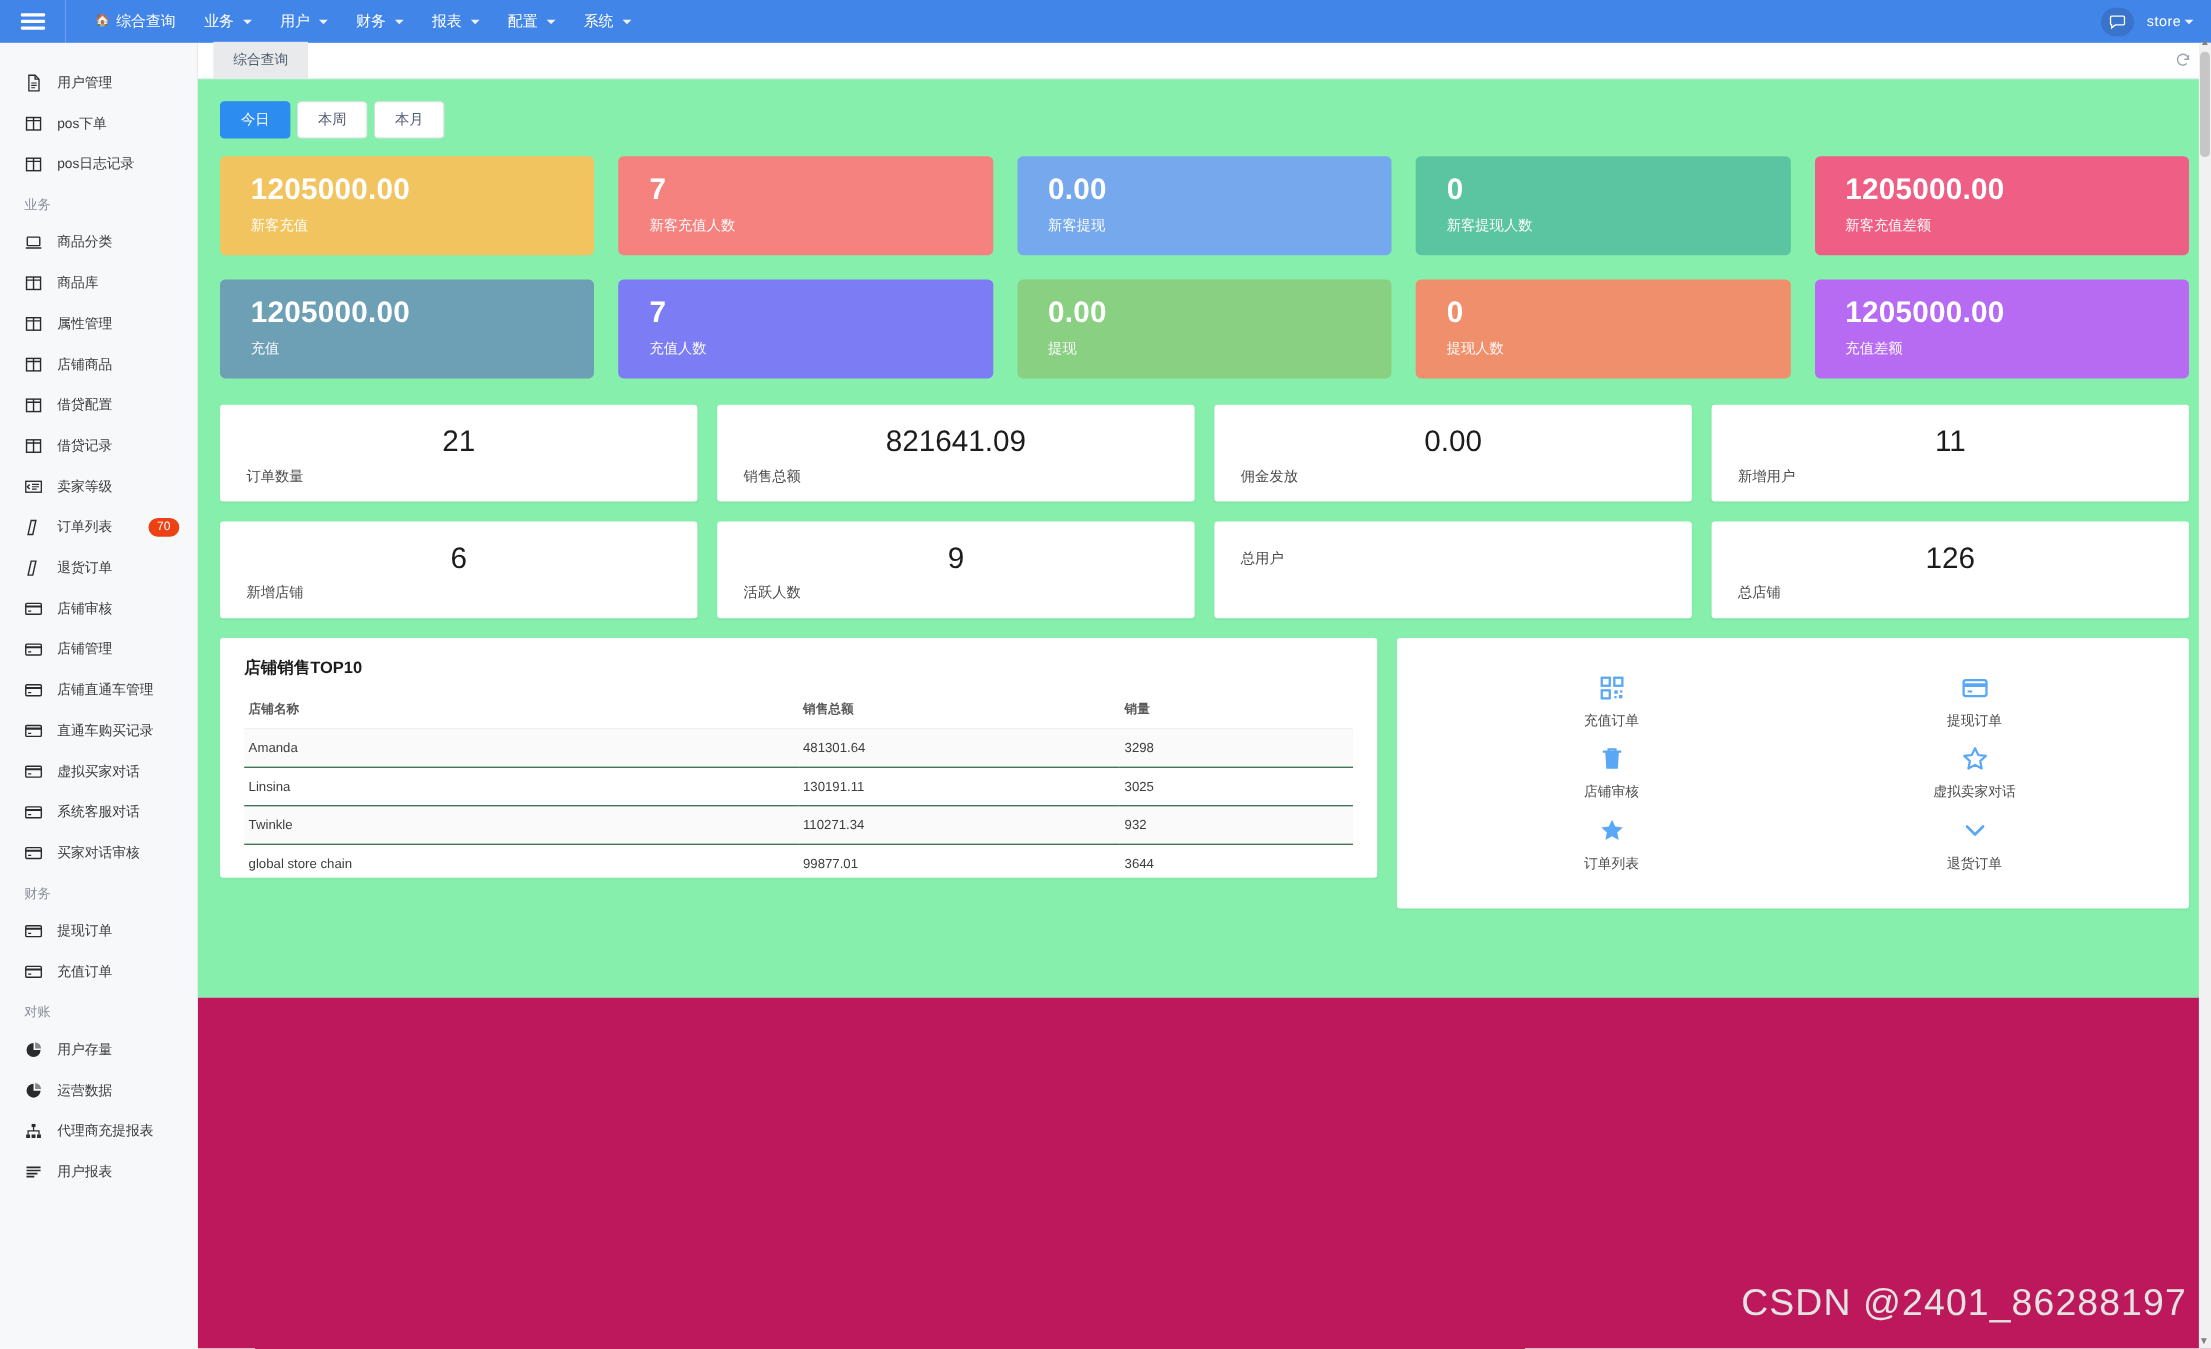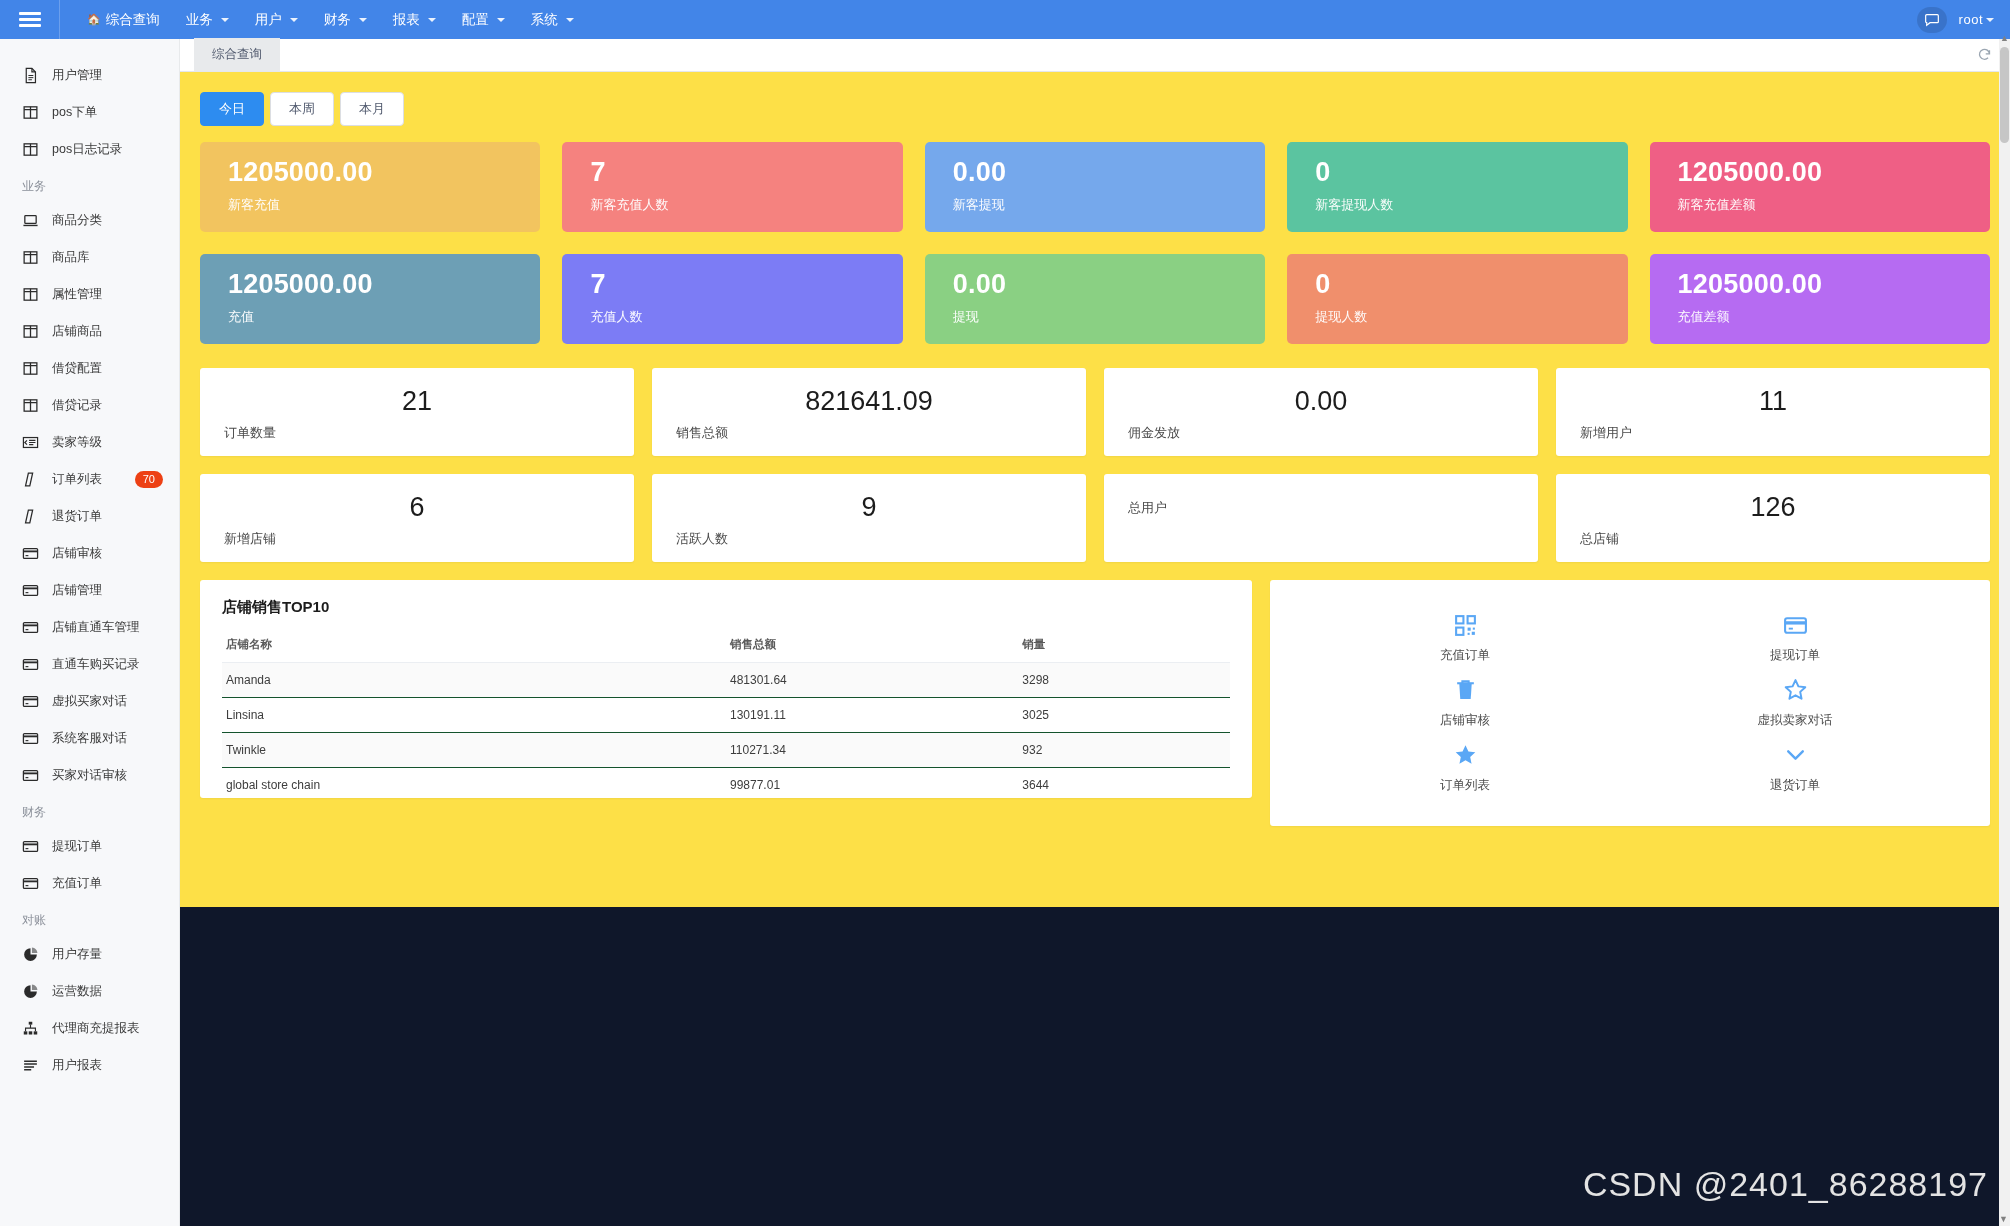--- a/index.html
+++ b/index.html
@@ -67,21 +67,21 @@
     background:#e8eaec; color:#515a6e; font-size:12.5px; padding:0 18px;
     display:flex; align-items:center; cursor:pointer; height:33px;
   }
   .refresh{
     position:absolute; right:18px; top:8px; color:#9aa5b1; font-size:14px; cursor:pointer;
   }
 
   
   .content{
     position:absolute; top:72px; left:180px; width:1830px; height:835px;
-    background:#fde047; padding:16px 14px 0 14px; overflow:hidden;
+    background:#86efac; padding:16px 14px 0 14px; overflow:hidden;
   }
   .seg{ display:flex; gap:6px; margin:4px 0 16px 6px; }
   .seg-btn{
     font-size:13px; padding:7px 18px; border:1px solid #dcdee2; background:#fff;
     color:#515a6e; border-radius:4px; cursor:pointer;
   }
   .seg-btn.active{ background:#2d8cf0; border-color:#2d8cf0; color:#fff; }
 
   .colorgrid{ display:grid; grid-template-columns:repeat(5,1fr); gap:22px; padding:0 6px; }
   .ccard{
@@ -124,21 +124,21 @@
     flex:1; background:#fff; border-radius:3px; box-shadow:0 1px 2px rgba(0,0,0,.05);
     height:246px; padding:26px 30px; display:grid; grid-template-columns:1fr 1fr;
     grid-template-rows:repeat(3,1fr); align-items:center; justify-items:center;
   }
   .sc{ display:flex; flex-direction:column; align-items:center; gap:9px; cursor:pointer; }
   .sc .sc-ico{ color:#5aa7f5; display:flex; align-items:center; justify-content:center; height:26px;}
   .sc .sc-lbl{ font-size:12.5px; color:#4c4c4c; }
 
   
   .footerarea{
-    position:absolute; top:907px; left:180px; width:1830px; height:319px; background:#0f172a;
+    position:absolute; top:907px; left:180px; width:1830px; height:319px; background:#be185d;
   }
   .watermark{
     position:absolute; right:22px; bottom:22px; font-size:34px; color:#e3e3e3;
     letter-spacing:1px; user-select:none; white-space:nowrap;
   }
   .scrollbar{
     position:absolute; top:39px; right:0; width:11px; height:1187px; background:#f1f1f1;
   }
   .scroll-thumb{
     position:absolute; top:8px; left:1px; width:9px; height:96px; background:#c6c6c6; border-radius:5px;
@@ -189,21 +189,21 @@
         <i class="caret"></i>
       </div>
     </div>
     <div class="nav-right">
       <div class="chat-btn">
         <svg width="16" height="16" viewBox="0 0 24 24">
           <path d="M4 4h16a1.5 1.5 0 0 1 1.5 1.5v9A1.5 1.5 0 0 1 20 16H9l-5 4v-4H4A1.5 1.5 0 0 1 2.5 14.5v-9A1.5 1.5 0 0 1 4 4z" fill="none" stroke="#ffffff" stroke-width="1.8"></path>
         </svg>
       </div>
       <div class="user-name">
-        <span>root</span>
+        <span>store</span>
         <i class="caret"></i>
       </div>
     </div>
   </div>
 
   <div class="sidebar">
     <div class="side-spacer"></div>
     <div id="sidebar-list">
         <div class="side-item">
           <span class="si-ico">

